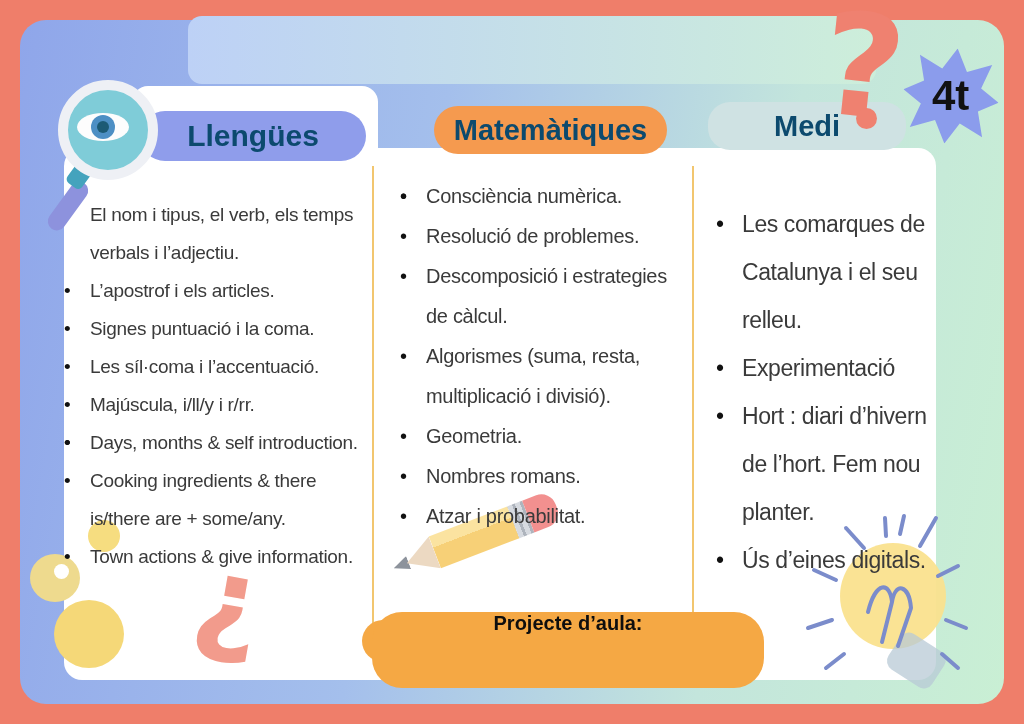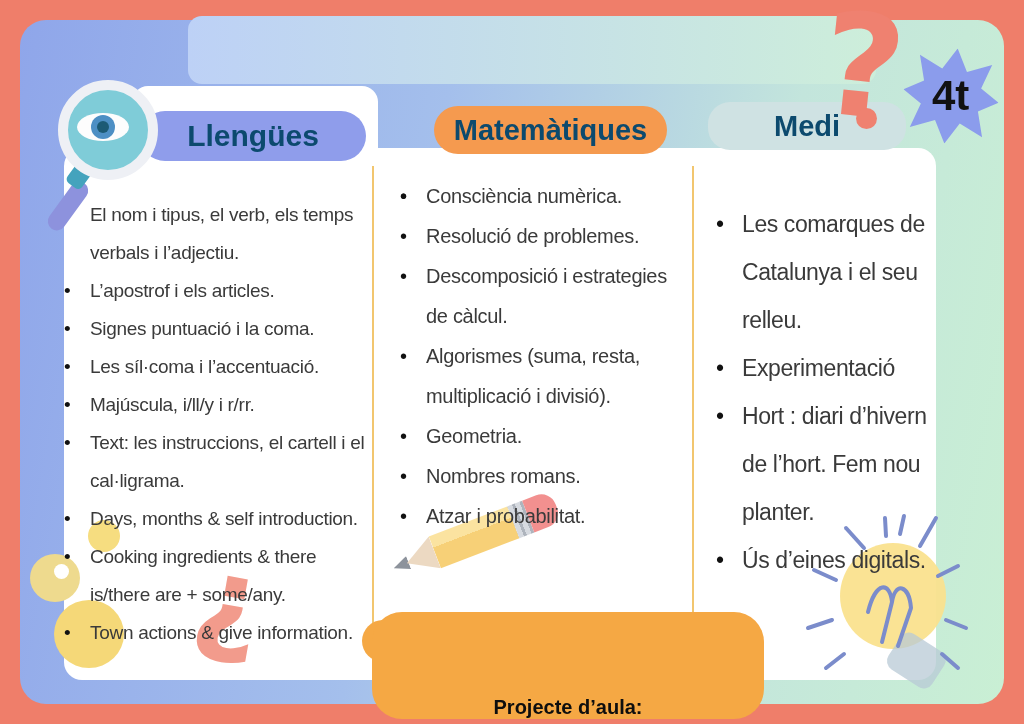--- a/index.html
+++ b/index.html
@@ -29,22 +29,22 @@
   .pill-mates{left:434px;top:106px;width:233px;height:48px;background:#f59a4f;font-size:29px;border-radius:26px;}
   .pill-medi{left:708px;top:102px;width:198px;height:48px;background:#cfe2e3;font-size:29px;border-radius:22px;}
   .coral-dot{position:absolute;left:856px;top:108px;width:21px;height:21px;border-radius:50%;background:#ef8170;z-index:4;}
   .col{position:absolute;z-index:3;color:#3a3a3a;}
   .col ul{list-style:none;margin:0;padding:0;}
   .col li{position:relative;padding-left:28px;}
   .col li .dot{position:absolute;left:2px;top:0;color:#111;}
   .col1{left:62px;top:176px;width:312px;font-size:19px;line-height:38px;letter-spacing:-0.3px;margin-top:20px;}
   .col2{left:398px;top:176px;width:292px;font-size:20px;line-height:40px;letter-spacing:-0.3px;}
   .col3{left:714px;top:200px;width:230px;font-size:23px;line-height:48px;letter-spacing:-0.4px;}
-  .project{position:absolute;left:372px;top:612px;width:392px;height:107px;background:#f5a844;
-        border-radius:30px;display:flex;flex-direction:column;align-items:center;justify-content:flex-end;z-index:4;}
+  .project{position:absolute;left:372px;top:612px;width:392px;height:76px;background:#f5a844;
+        border-radius:30px;display:flex;flex-direction:column;align-items:center;justify-content:space-between;z-index:4;}
   .project .label{font-size:20px;font-weight:800;color:#0e0e0e;}
   .project .ptitle{font-size:28px;font-weight:900;color:#0e0e0e;margin-top:2px;}
   
   .magnifier{position:absolute;left:58px;top:80px;z-index:4;width:130px;height:150px;}
   .lens{position:absolute;left:0;top:0;width:100px;height:100px;border-radius:50%;background:#7fccd8;
         border:10px solid #eef0f5;box-sizing:border-box;}
   .eye{position:absolute;left:19px;top:33px;width:52px;height:28px;background:#fdfdfd;border-radius:50%;}
   .iris{position:absolute;left:33px;top:35px;width:24px;height:24px;background:#4d8fc4;border-radius:50%;}
   .pupil{position:absolute;left:39px;top:41px;width:12px;height:12px;background:#1c5a74;border-radius:50%;}
   .handle-band{position:absolute;left:12px;top:84px;width:18px;height:24px;background:#44a3bd;border-radius:5px;transform:rotate(36deg);}
@@ -133,21 +133,21 @@
   <div class="pill pill-medi">Medi</div>
   <div class="coral-dot"></div>
 
   <section class="col col1">
     <ul>
         <li><span class="dot">•</span><span class="txt">El nom i tipus, el verb, els temps verbals i l’adjectiu.</span></li>
         <li><span class="dot">•</span><span class="txt">L’apostrof i els articles.</span></li>
         <li><span class="dot">•</span><span class="txt">Signes puntuació i la coma.</span></li>
         <li><span class="dot">•</span><span class="txt">Les síl·coma i l’accentuació.</span></li>
         <li><span class="dot">•</span><span class="txt">Majúscula, i/ll/y i r/rr.</span></li>
-        <li><span class="dot">•</span><span class="txt">Text: les instruccions, el cartell i el cal·ligrama.</span></li>
+        <li><span class="dot">•</span></li>
         <li><span class="dot">•</span><span class="txt">Days, months &amp; self introduction.</span></li>
         <li><span class="dot">•</span><span class="txt">Cooking ingredients &amp; there is/there are + some/any.</span></li>
         <li><span class="dot">•</span><span class="txt">Town actions &amp; give information.</span></li>
       </ul>
   </section>
   <section class="col col2">
     <ul>
         <li><span class="dot">•</span></li>
         <li><span class="dot">•</span><span class="txt">Consciència numèrica.</span></li>
         <li><span class="dot">•</span><span class="txt">Resolució de problemes.</span></li>

